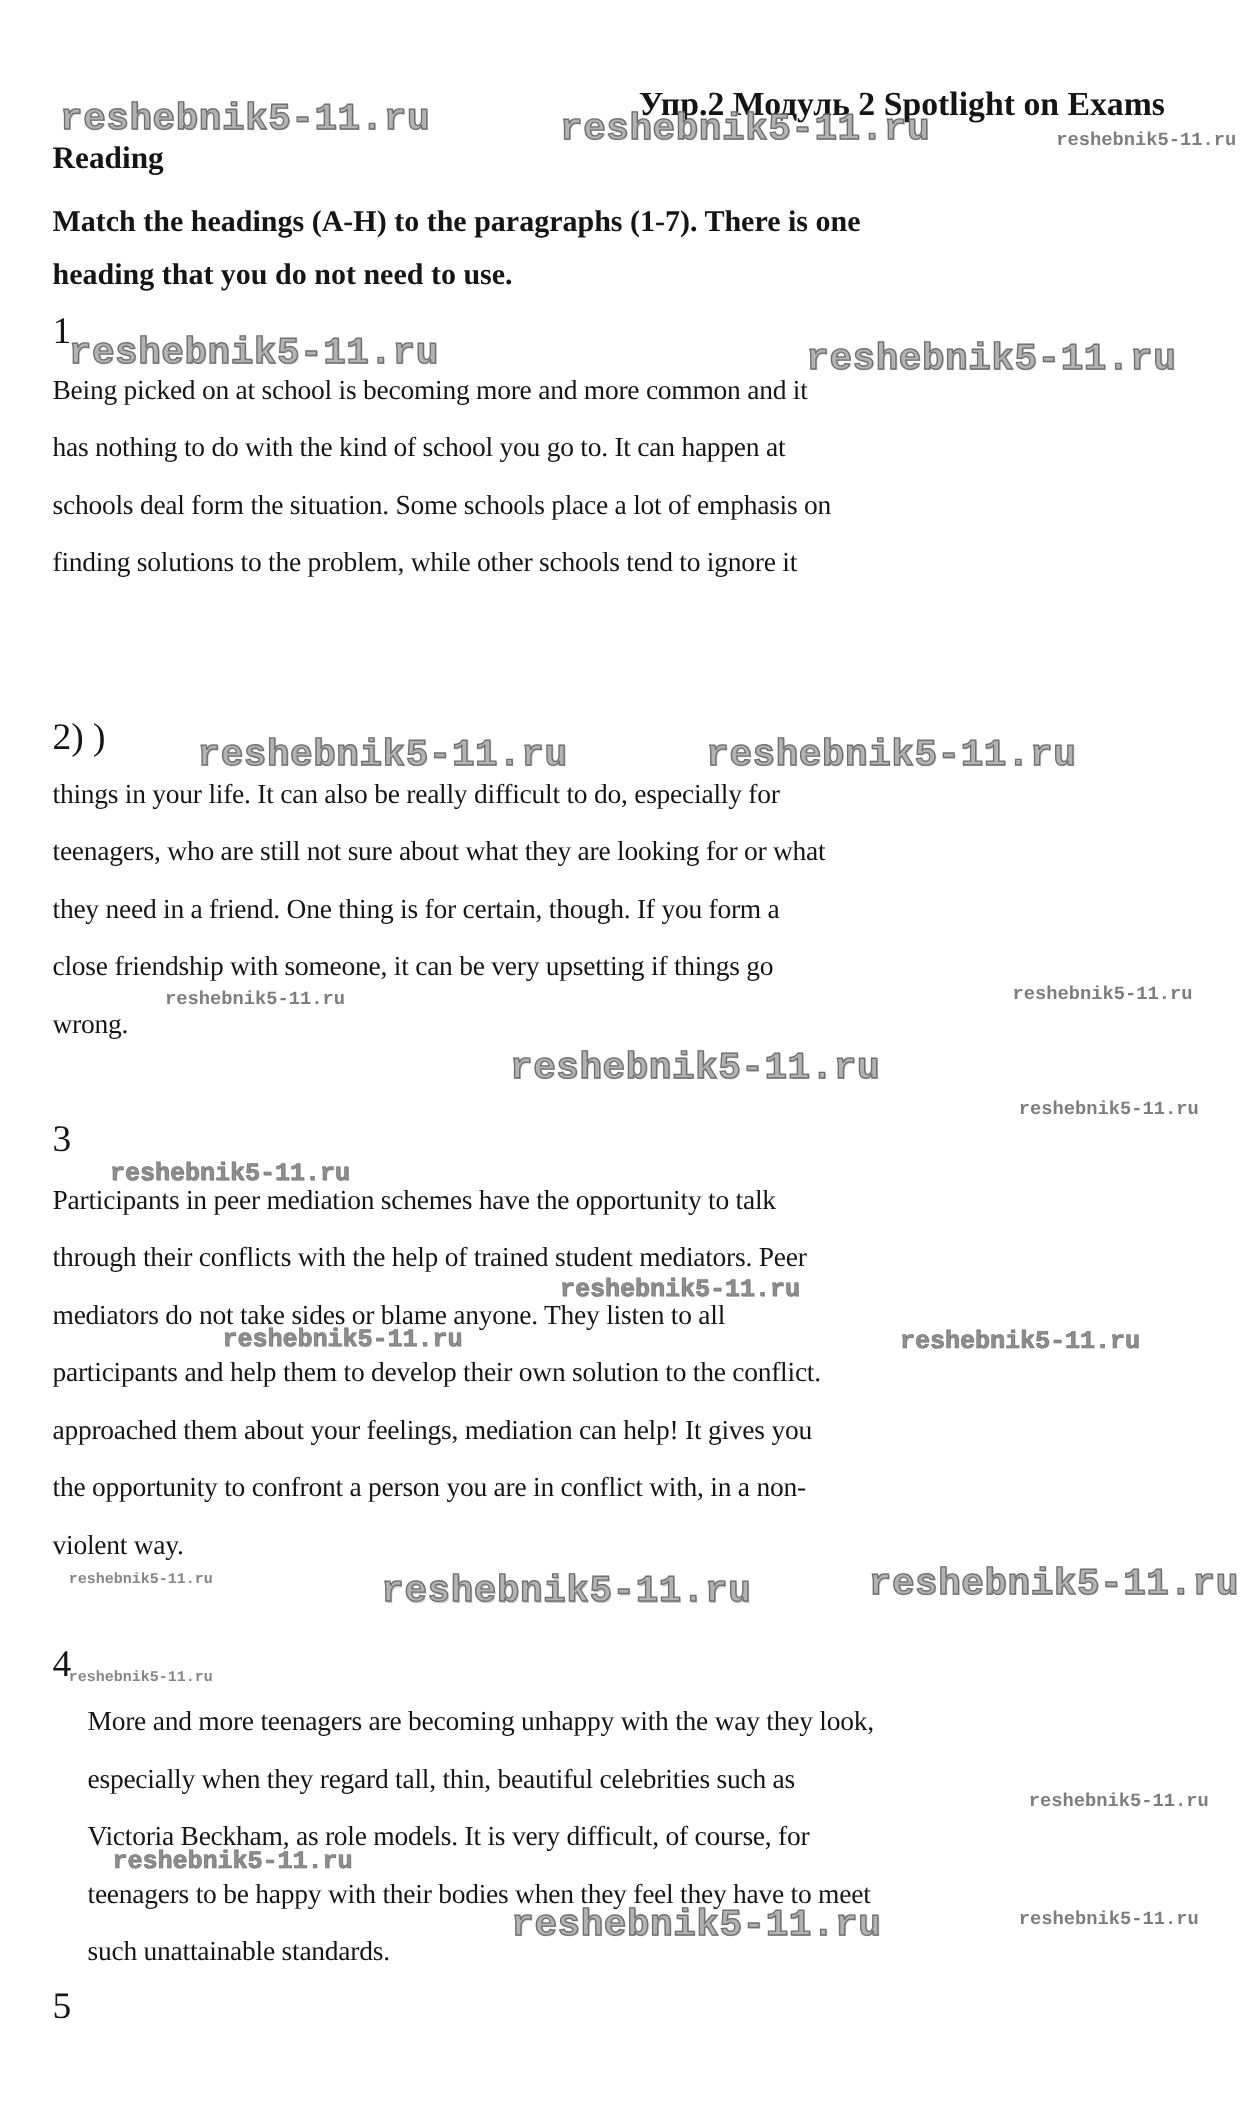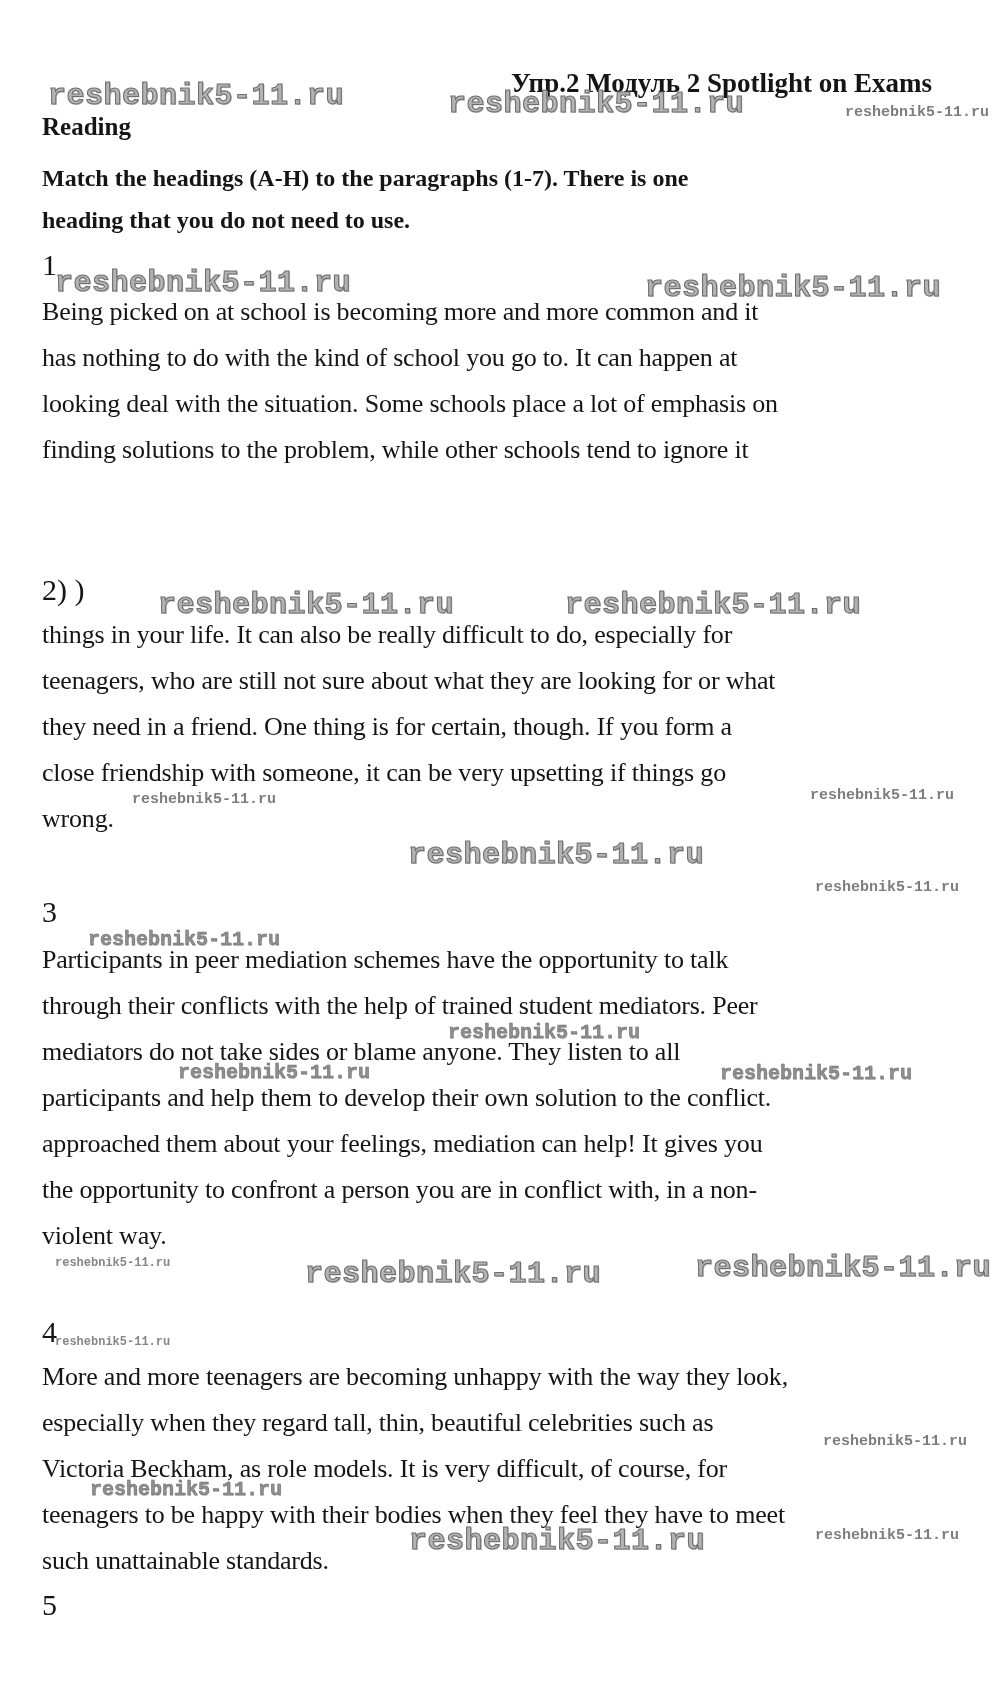--- a/index.html
+++ b/index.html
@@ -31,21 +31,21 @@
     line-height: 42px;
   }
   .instructions div { height: 42px; }
   .marker {
     left: 42px;
     font-size: 30px;
     line-height: 46px;
   }
   .para {
     left: 42px;
-    font-size: 26px;
+    font-size: 22px;
     letter-spacing: -0.2px;
     line-height: 46px;
   }
   .para div { height: 46px; }
   .wm {
     position: absolute;
     white-space: nowrap;
     font-family: Liberation Mono, monospace;
     font-weight: bold;
     line-height: 1;
@@ -81,21 +81,21 @@
   <div>Match the headings (A-H) to the paragraphs (1-7). There is one</div>
   <div>heading that you do not need to use.</div>
 </div>
 
 <div class="abs marker" style="top:242px;">1</div>
 <span class="wm wm-lg" style="left:55px;  top:268px;">reshebnik5-11.ru</span>
 <span class="wm wm-lg" style="left:645px; top:273px;">reshebnik5-11.ru</span>
 <div class="abs para" style="top:289px;">
   <div>Being picked on at school is becoming more and more common and it</div>
   <div>has nothing to do with the kind of school you go to. It can happen at</div>
-  <div>looking deal with the situation. Some schools place a lot of emphasis on</div>
+  <div>schools deal form the situation. Some schools place a lot of emphasis on</div>
   <div>finding solutions to the problem, while other schools tend to ignore it</div>
 </div>
 
 <div class="abs marker" style="top:567px;">2) )</div>
 <span class="wm wm-lg" style="left:158px; top:590px;">reshebnik5-11.ru</span>
 <span class="wm wm-lg" style="left:565px; top:590px;">reshebnik5-11.ru</span>
 <div class="abs para" style="top:612px;">
   <div>things in your life. It can also be really difficult to do, especially for</div>
   <div>teenagers, who are still not sure about what they are looking for or what</div>
   <div>they need in a friend. One thing is for certain, though. If you form a</div>
@@ -120,21 +120,21 @@
 </div>
 <span class="wm wm-md" style="left:448px; top:1023px;">reshebnik5-11.ru</span>
 <span class="wm wm-md" style="left:178px; top:1063px;">reshebnik5-11.ru</span>
 <span class="wm wm-md" style="left:720px; top:1064px;">reshebnik5-11.ru</span>
 <span class="wm wm-xs" style="left:55px;  top:1257px;">reshebnik5-11.ru</span>
 <span class="wm wm-lg" style="left:305px; top:1259px;">reshebnik5-11.ru</span>
 <span class="wm wm-lg" style="left:695px; top:1253px;">reshebnik5-11.ru</span>
 
 <div class="abs marker" style="top:1309px;">4</div>
 <span class="wm wm-xs" style="left:55px; top:1336px;">reshebnik5-11.ru</span>
-<div class="abs para" style="top:1354px;">
+<div class="abs para" style="top:1354px;margin-left:28px;">
   <div>More and more teenagers are becoming unhappy with the way they look,</div>
   <div>especially when they regard tall, thin, beautiful celebrities such as</div>
   <div>Victoria Beckham, as role models. It is very difficult, of course, for</div>
   <div>teenagers to be happy with their bodies when they feel they have to meet</div>
   <div>such unattainable standards.</div>
 </div>
 <span class="wm wm-sm" style="left:823px; top:1434px;">reshebnik5-11.ru</span>
 <span class="wm wm-md" style="left:90px;  top:1480px;">reshebnik5-11.ru</span>
 <span class="wm wm-lg" style="left:409px; top:1526px;">reshebnik5-11.ru</span>
 <span class="wm wm-sm" style="left:815px; top:1528px;">reshebnik5-11.ru</span>

